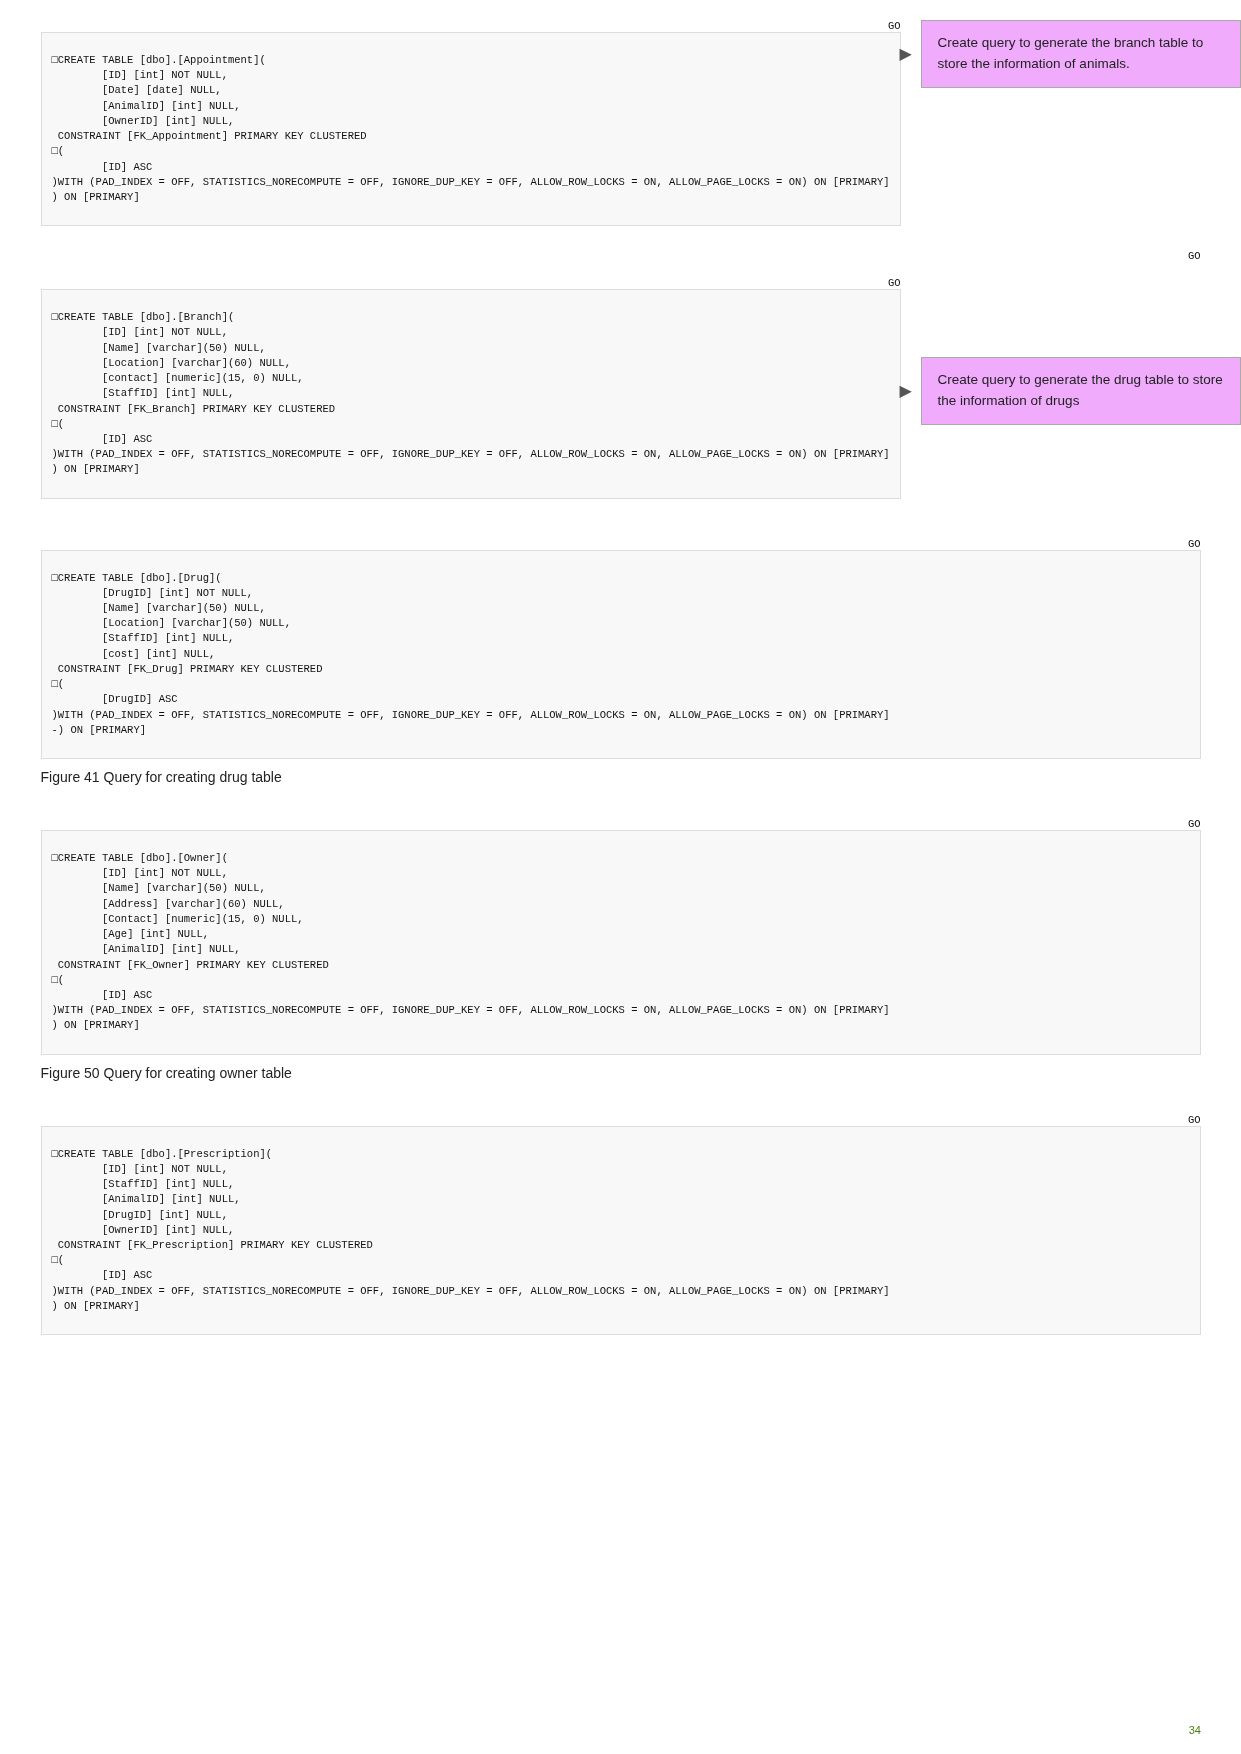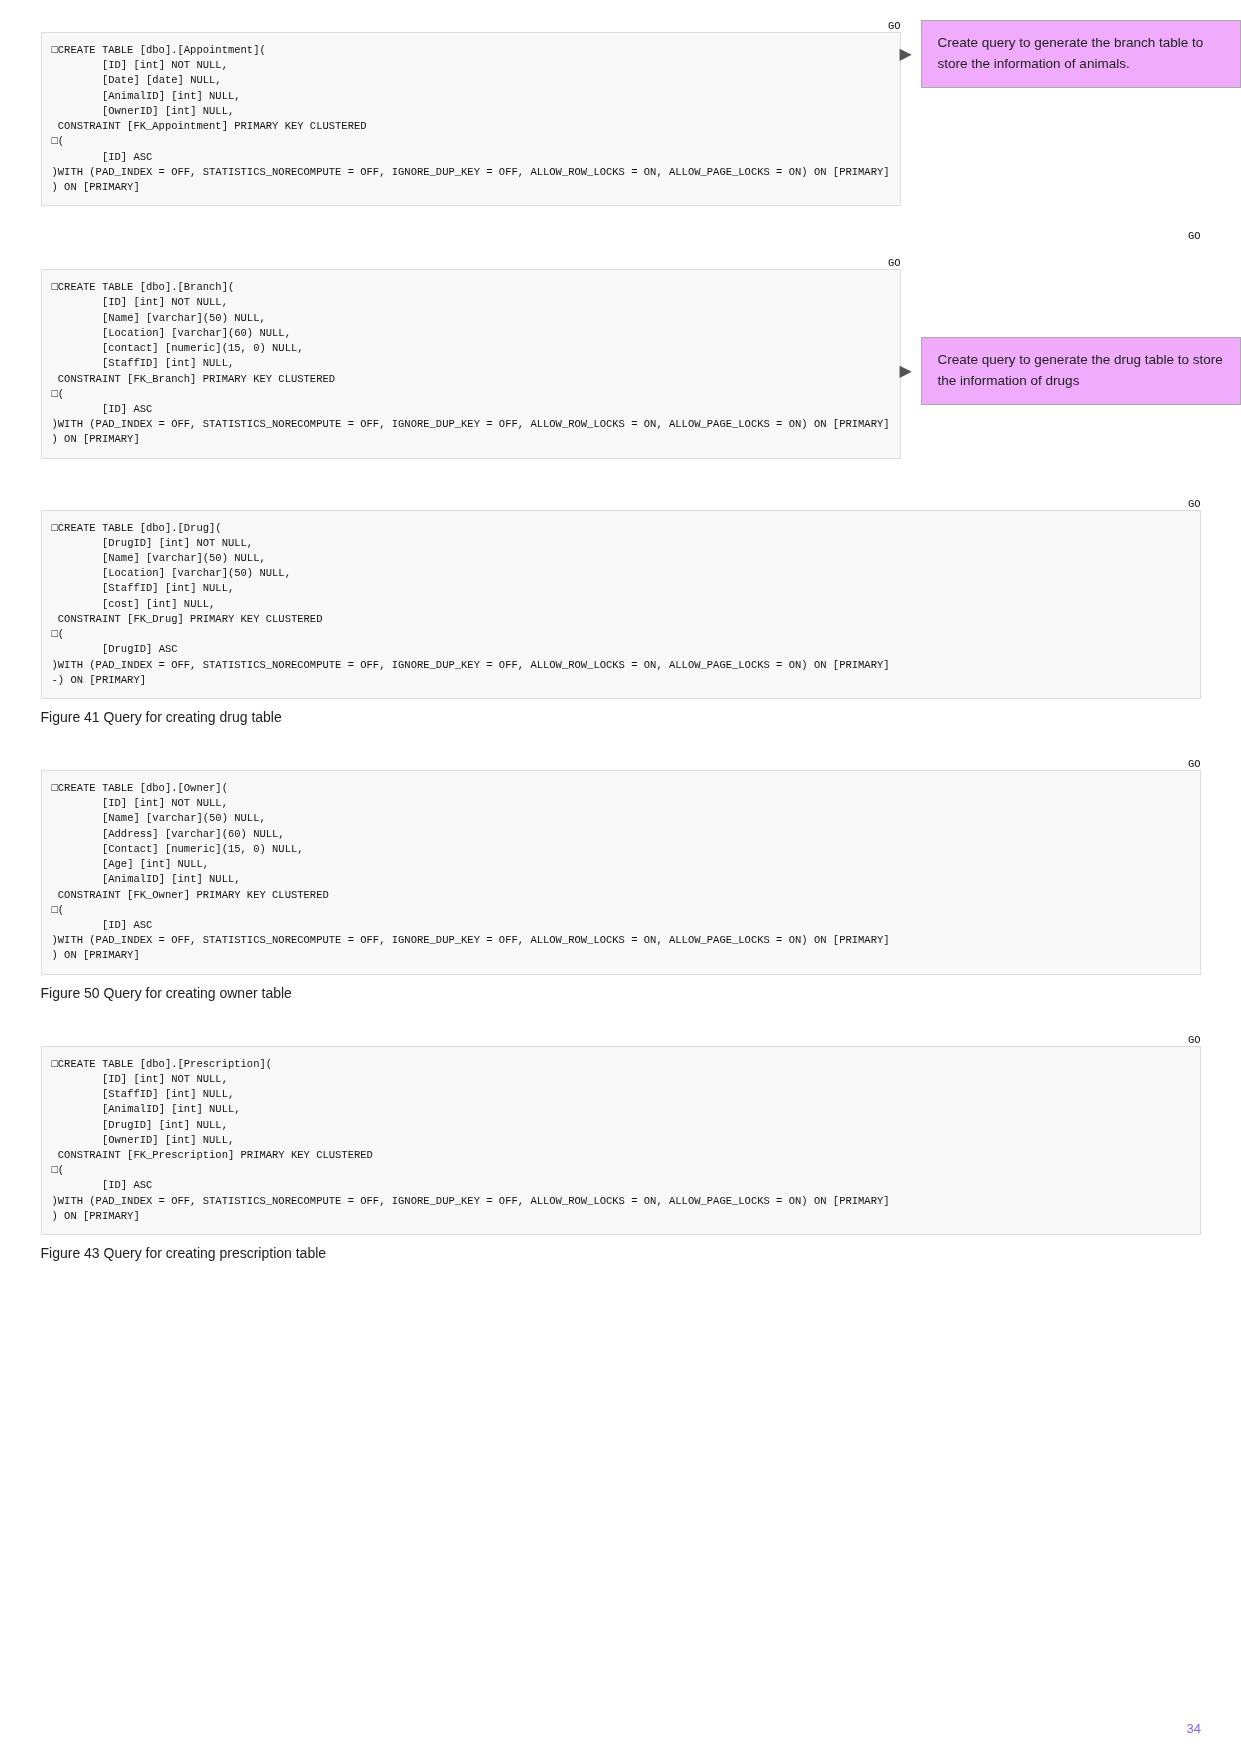--- a/index.html
+++ b/index.html
@@ -16,41 +16,41 @@
     .page-content {
       max-width: 1160px;
       margin: 0 auto;
     }
     .code-block {
       font-family: 'Courier New', Courier, monospace;
       font-size: 10.5px;
       color: #111;
       background: #f8f8f8;
       border: 1px solid #ddd;
-      padding: 10px 10px;
+      padding: 20px 10px;
       margin-bottom: 6px;
       white-space: pre;
       line-height: 1.45;
     }
     .section {
       position: relative;
       margin-bottom: 18px;
     }
     .figure-caption {
       font-size: 14px;
       font-weight: normal;
       color: #222;
       margin: 10px 0 8px 0;
     }
     .page-number {
       position: absolute;
       bottom: 18px;
       right: 40px;
-      font-size: 13px;
-      color: #8b5cf6;
+      font-size: 11px;
+      color: #4d7c0f;
     }
     .row-with-callout {
       display: flex;
       gap: 20px;
       align-items: flex-start;
     }
     .code-area {
       flex: 1;
     }
     .callout-area {
@@ -185,18 +185,17 @@
 	[ID] [int] NOT NULL,
 	[StaffID] [int] NULL,
 	[AnimalID] [int] NULL,
 	[DrugID] [int] NULL,
 	[OwnerID] [int] NULL,
  CONSTRAINT [FK_Prescription] PRIMARY KEY CLUSTERED
 □(
 	[ID] ASC
 )WITH (PAD_INDEX = OFF, STATISTICS_NORECOMPUTE = OFF, IGNORE_DUP_KEY = OFF, ALLOW_ROW_LOCKS = ON, ALLOW_PAGE_LOCKS = ON) ON [PRIMARY]
 ) ON [PRIMARY]</div>
-    <div class="figure-caption">Figure 43 Query for creating prescription table</div>
   </div>
 
 </div>
 
 <div class="page-number">34</div>
 
 </body></html>

